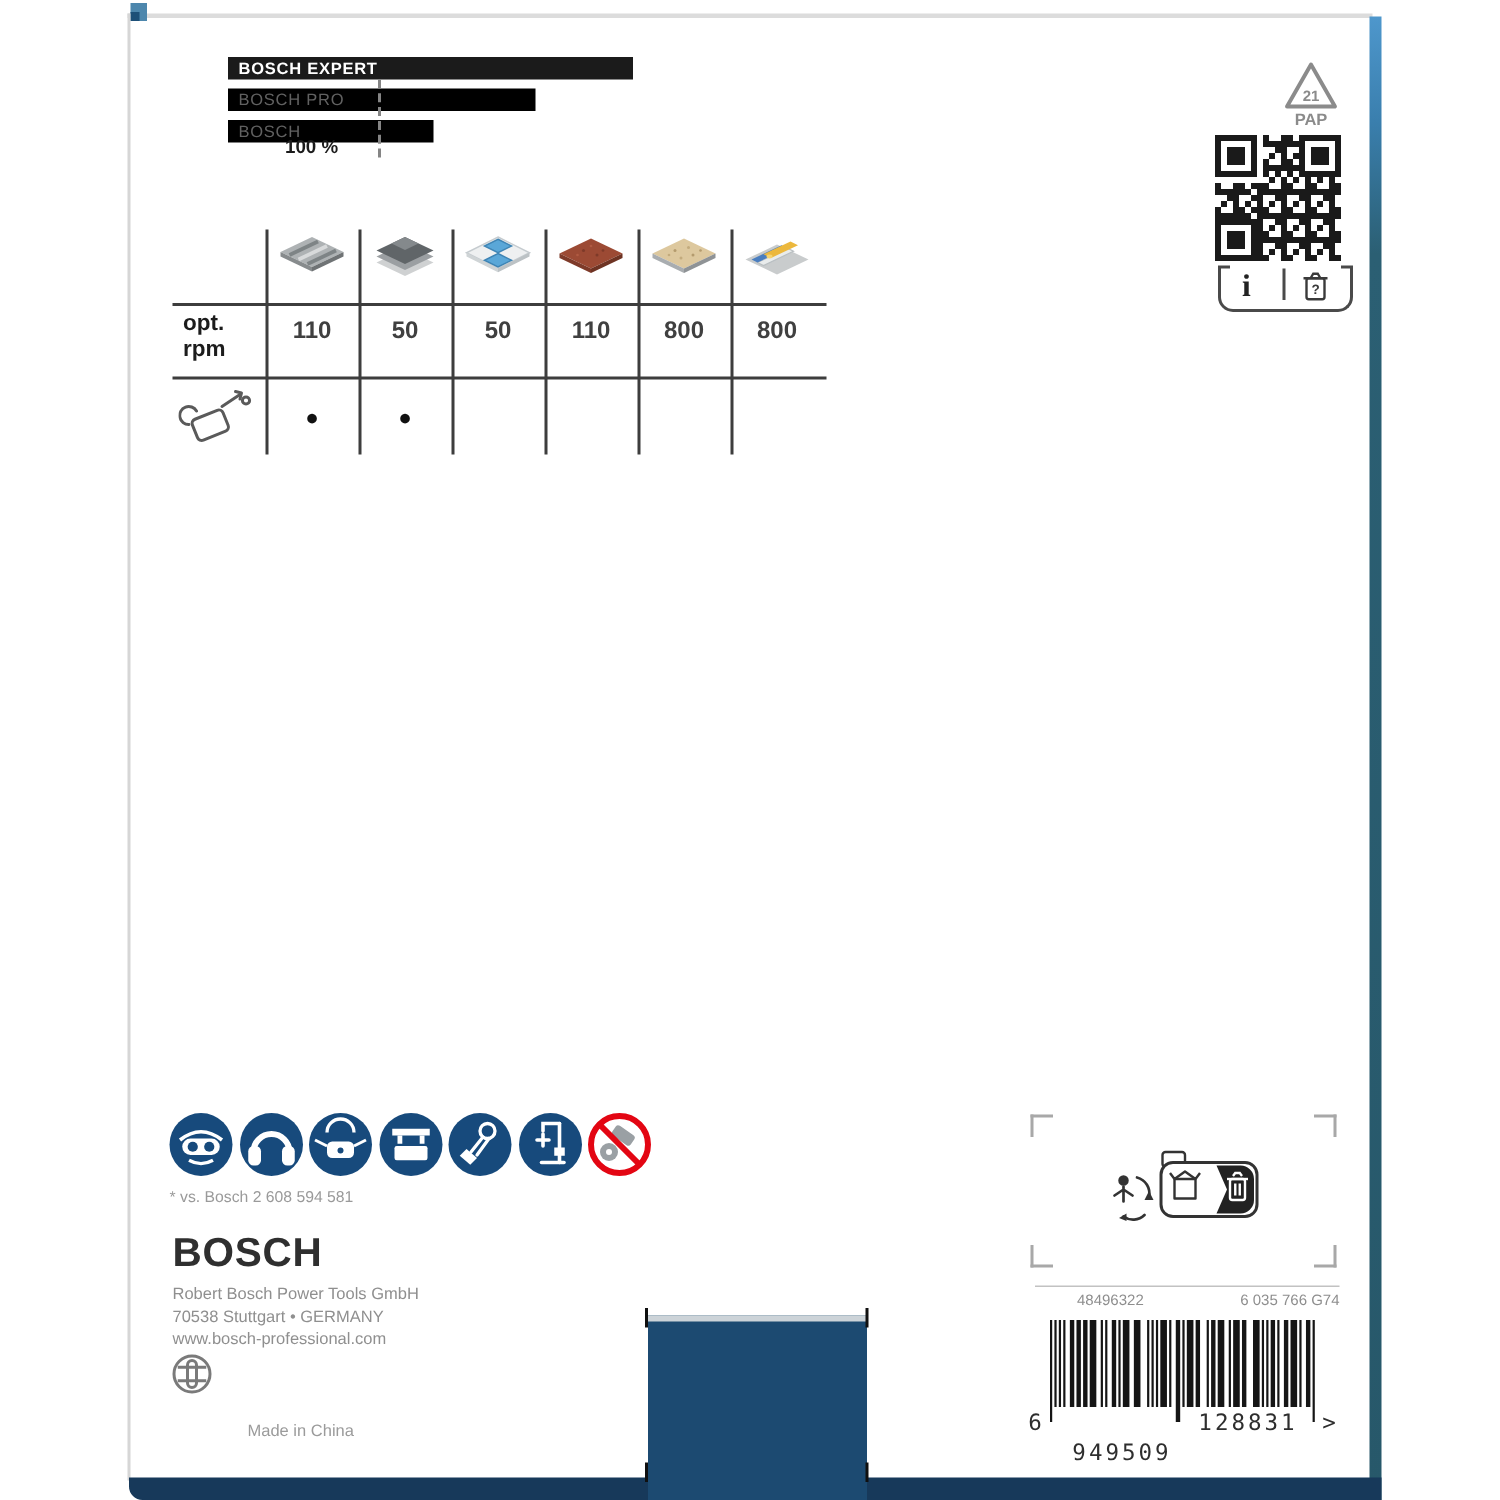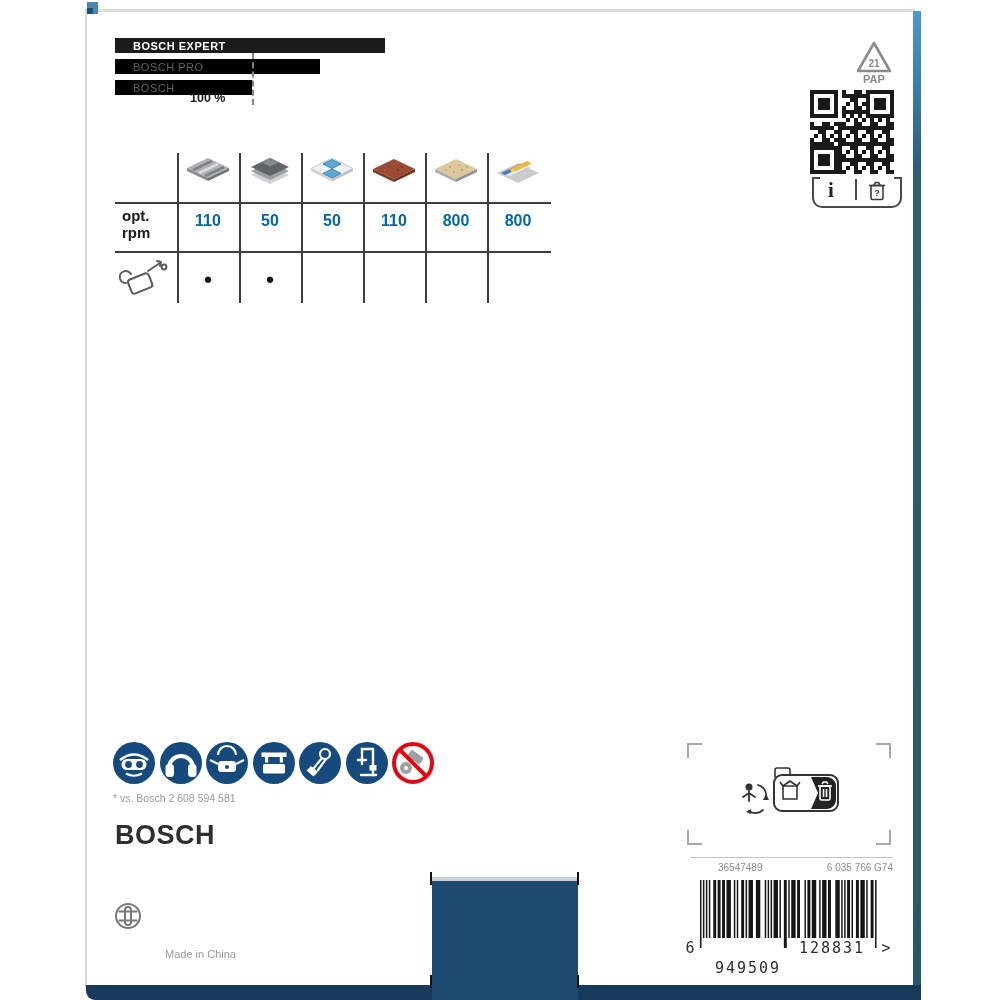--- a/index.html
+++ b/index.html
@@ -12,35 +12,35 @@
   .edge-left{left:85px;top:9px;width:2px;height:978px;background:#d6d6d6;}
   .corner-notch{left:87px;top:2px;width:11px;height:12px;background:#4d87ad;}
   .corner-notch::after{content:"";position:absolute;left:0;bottom:0;width:6px;height:6px;background:#1d5078;}
   .edge-right{left:913px;top:11px;width:8px;height:989px;
     background:linear-gradient(180deg,#4e97cc 0%,#3a7fae 7%,#2b5f73 16%,#27586a 100%);}
   .strip-bottom{left:86px;top:985px;width:835px;height:15px;background:#17395a;border-bottom-left-radius:9px;}
   .hang-tab{left:432px;top:877px;width:146px;height:123px;background:#1c4a71;border-top:4px solid #ccd3d8;}
   .tick{width:2px;height:13px;background:#101010;}
 
   
-  .bar{height:15px;display:flex;align-items:center;font-size:11px;letter-spacing:.5px;padding-left:18px;box-sizing:border-box;}
+  .bar{height:15px;display:flex;align-items:center;font-size:11px;letter-spacing:.5px;padding-left:7px;box-sizing:border-box;margin-left:37px;}
   .bar.dark{background:#1b1b1b;color:#fff;font-weight:bold;}
   .bar.light{background:#000000;color:#616161;}
   .bar1{left:115px;top:38px;}
   .bar2{left:115px;top:59px;}
   .bar3{left:115px;top:80px;}
   .marker-line{left:252px;top:53px;width:0;height:52px;border-left:2px dashed #858585;}
   .marker-label{left:190px;top:91px;width:56px;font-weight:bold;font-size:12.5px;color:#1b1b1b;}
 
   
   .tbl{left:115px;top:150px;width:436px;height:158px;}
   .hline{background:#3d3d3d;height:1.5px;left:0;width:436px;}
   .vline{background:#3d3d3d;width:1.5px;top:3px;height:150px;}
   .icell{top:6px;width:62px;text-align:center;}
-  .rpm{top:62px;width:62px;text-align:center;font-weight:bold;font-size:16px;color:#0369a1;}
+  .rpm{top:62px;width:62px;text-align:center;font-weight:bold;font-size:16px;color:#404040;}
   .rlabel{left:7px;top:57px;font-weight:bold;font-size:15px;line-height:17px;color:#1c1c1c;}
   .dotc{top:104px;width:62px;height:50px;text-align:center;font-size:15px;line-height:50px;color:#111;}
   .oilc{left:4px;top:106px;}
 
   
   .pap{left:852px;top:38px;width:44px;text-align:center;color:#8b8b8b;}
   .qr-box{left:810px;top:90px;width:84px;height:84px;}
   .ibracket{left:812px;top:177px;width:86px;height:29px;border-left:2px solid #4a4a4a;border-right:2px solid #4a4a4a;border-bottom:2px solid #4a4a4a;border-radius:0 0 10px 10px;}
   .ibracket .stub{position:absolute;top:0;width:8px;height:2px;background:#4a4a4a;}
   .ibracket .div{position:absolute;left:41px;top:2px;width:2px;height:21px;background:#4a4a4a;}
@@ -544,20 +544,25 @@
       <circle cx="15" cy="27" r="6" fill="#9aa0a4"></circle>
         <circle cx="15" cy="27" r="2" fill="#fff"></circle>
       <circle cx="22" cy="22" r="19" fill="none" stroke="#e30613" stroke-width="4"></circle>
       <line x1="9" y1="9" x2="35" y2="35" stroke="#e30613" stroke-width="4"></line>
     </svg>
   </div>
 
   <div class="abs footnote">* vs. Bosch 2 608 594 581</div>
 
   <div class="abs brandword">BOSCH</div>
+  <div class="abs address">
+    <div>Robert Bosch Power Tools GmbH</div>
+    <div>70538 Stuttgart • GERMANY</div>
+    <div>www.bosch-professional.com</div>
+  </div>
   <svg class="abs" style="left:114px;top:902px" width="28" height="28" viewBox="0 0 28 28">
     <circle cx="14" cy="14" r="12" fill="none" stroke="#7a7a7a" stroke-width="2"></circle>
     <path d="M4.5,9.5 h19 M4.5,18.5 h19" stroke="#7a7a7a" stroke-width="2"></path>
     <rect x="11" y="5" width="6" height="18" rx="3" fill="none" stroke="#7a7a7a" stroke-width="2"></rect>
   </svg>
   <div class="abs origin">Made in China</div>
 
   <div class="abs crop tl" style="left:687px;top:743px"></div>
   <div class="abs crop tr" style="left:876px;top:743px"></div>
   <div class="abs crop bl" style="left:687px;top:830px"></div>
@@ -586,21 +591,21 @@
       <rect x="48" y="20" width="10" height="14" rx="1.5"></rect>
       <line x1="46" y1="20" x2="60" y2="20"></line>
       <path d="M50,18 l1.5,-2 h3 l1.5,2"></path>
       <line x1="51.5" y1="23" x2="51.5" y2="31"></line>
         <line x1="54.5" y1="23" x2="54.5" y2="31"></line>
     </g>
   </svg>
 
   <div class="abs rule"></div>
   <div class="abs codes">
-    <span>36547489</span>
+    <span>48496322</span>
     <span>6 035 766 G74</span>
   </div>
 
   <svg id="ean-svg" class="abs" style="left:700px;top:880px" width="178" height="70" viewBox="0 0 178 70">
       <rect x="0.00" y="0" width="1.47" height="68" fill="#151515"></rect>
       <rect x="2.94" y="0" width="1.47" height="58" fill="#151515"></rect>
       <rect x="5.88" y="0" width="1.47" height="58" fill="#151515"></rect>
       <rect x="8.83" y="0" width="1.47" height="58" fill="#151515"></rect>
       <rect x="13.24" y="0" width="2.94" height="58" fill="#151515"></rect>
       <rect x="17.65" y="0" width="2.94" height="58" fill="#151515"></rect>

